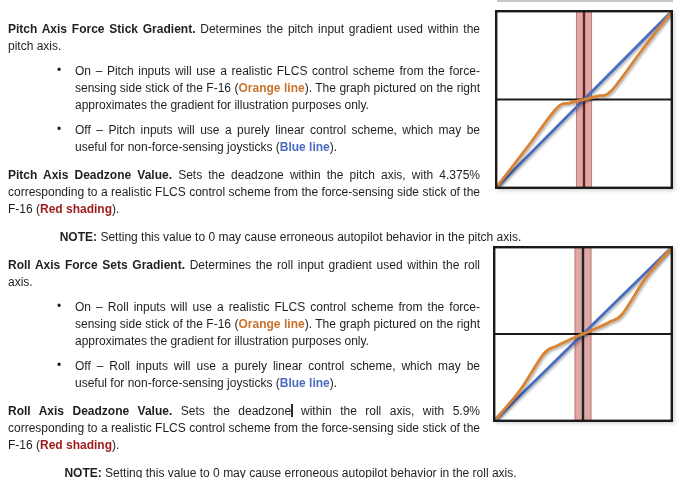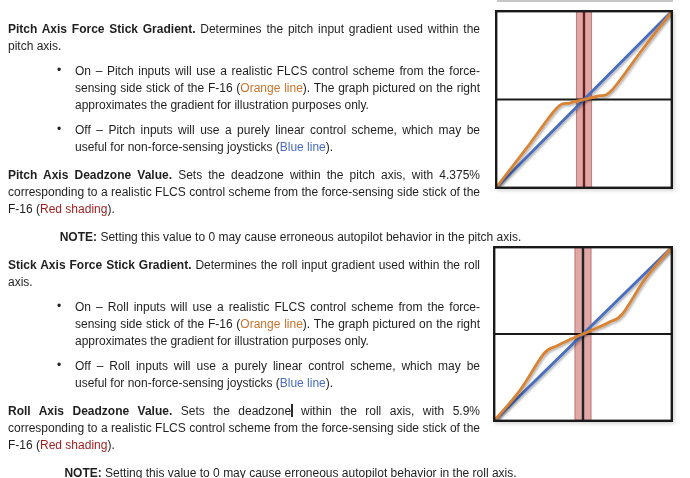--- a/index.html
+++ b/index.html
@@ -7,40 +7,40 @@
   body{font-family:"Liberation Sans","DejaVu Sans",sans-serif;font-size:12px;line-height:17px;color:#1f1f1f;position:relative}
   .page{position:absolute;inset:0;background:#fff}
   .text-col{position:absolute;left:8px;top:21px;width:565px}
   p.tp{text-align:justify;width:472px;margin-top:11px}
   p.tp:first-child{margin-top:0}
   p.bullet{margin-top:8px;margin-left:47px;width:425px;padding-left:20px;position:relative}
   p.note{white-space:nowrap;width:565px;text-align:center}
   .marker{position:absolute;left:2px;top:-1px}
   .seg-bold{font-weight:700}
   .seg-underline{}
-  .seg-orange,.seg-blue,.seg-red{font-weight:400}
+  .seg-orange,.seg-blue,.seg-red{font-weight:700}
   .seg-cursor{display:inline-block;width:1.5px;height:13px;background:#2b2b2b;vertical-align:-2px}
   figure{position:absolute;background:#fff;box-shadow:2px 2px 3px rgba(0,0,0,0.15)}
   #pitch-gradient-graph{left:495px;top:10px;width:178px;height:179px}
   #roll-gradient-graph{left:493px;top:246px;width:180px;height:176px}
   .top-rule{position:absolute;left:497px;top:0;width:176px;height:2px;background:#c6c6c6}
   svg{display:block}
 </style>
 </head>
 <body>
 
 <div class="page">
   <div class="top-rule"></div>
   <div class="text-col" id="text-col">
       <p class="tp para"><span class="seg-bold">Pitch Axis Force Stick Gradient.</span><span class="seg-regular"> Determines the pitch input gradient used within the pitch axis.</span></p>
       <p class="tp bullet"><span class="marker">•</span><span class="seg-underline">On</span><span class="seg-regular"> – Pitch inputs will use a realistic FLCS control scheme from the force-sensing side stick of the F-16 (</span><span class="seg-orange" style="color: rgb(201, 115, 44);">Orange line</span><span class="seg-regular">). The graph pictured on the right approximates the gradient for illustration purposes only.</span></p>
       <p class="tp bullet"><span class="marker">•</span><span class="seg-underline">Off</span><span class="seg-regular"> – Pitch inputs will use a purely linear control scheme, which may be useful for non-force-sensing joysticks (</span><span class="seg-blue" style="color: rgb(74, 109, 192);">Blue line</span><span class="seg-regular">).</span></p>
       <p class="tp para"><span class="seg-bold">Pitch Axis Deadzone Value.</span><span class="seg-regular"> Sets the deadzone within the pitch axis, with 4.375% corresponding to a realistic FLCS control scheme from the force-sensing side stick of the F-16 (</span><span class="seg-red" style="color: rgb(158, 27, 27);">Red shading</span><span class="seg-regular">).</span></p>
       <p class="tp note"><span class="seg-bold">NOTE:</span><span class="seg-regular"> Setting this value to 0 may cause erroneous autopilot behavior in the pitch axis.</span></p>
-      <p class="tp para"><span class="seg-bold">Stick Axis Force Stick Gradient.</span><span class="seg-regular"> Determines the roll input gradient used within the roll axis.</span></p>
+      <p class="tp para"><span class="seg-bold">Roll Axis Force Sets Gradient.</span><span class="seg-regular"> Determines the roll input gradient used within the roll axis.</span></p>
       <p class="tp bullet"><span class="marker">•</span><span class="seg-underline">On</span><span class="seg-regular"> – Roll inputs will use a realistic FLCS control scheme from the force-sensing side stick of the F-16 (</span><span class="seg-orange" style="color: rgb(201, 115, 44);">Orange line</span><span class="seg-regular">). The graph pictured on the right approximates the gradient for illustration purposes only.</span></p>
       <p class="tp bullet"><span class="marker">•</span><span class="seg-underline">Off</span><span class="seg-regular"> – Roll inputs will use a purely linear control scheme, which may be useful for non-force-sensing joysticks (</span><span class="seg-blue" style="color: rgb(74, 109, 192);">Blue line</span><span class="seg-regular">).</span></p>
       <p class="tp para"><span class="seg-bold">Roll Axis Deadzone Value.</span><span class="seg-regular"> Sets the deadzone</span><span class="seg-cursor"></span><span class="seg-regular"> within the roll axis, with 5.9% corresponding to a realistic FLCS control scheme from the force-sensing side stick of the F-16 (</span><span class="seg-red" style="color: rgb(158, 27, 27);">Red shading</span><span class="seg-regular">).</span></p>
       <p class="tp note"><span class="seg-bold">NOTE:</span><span class="seg-regular"> Setting this value to 0 may cause erroneous autopilot behavior in the roll axis.</span></p>
     </div>
   <figure id="pitch-gradient-graph">
       <svg viewBox="0 0 178 179" width="100%" height="100%">
         <defs>
           <filter id="pitch-gradient-graph-sh" x="-20%" y="-20%" width="140%" height="140%">
             <feDropShadow dx="1.2" dy="1.4" stdDeviation="0.8" flood-opacity="0.35"></feDropShadow>

